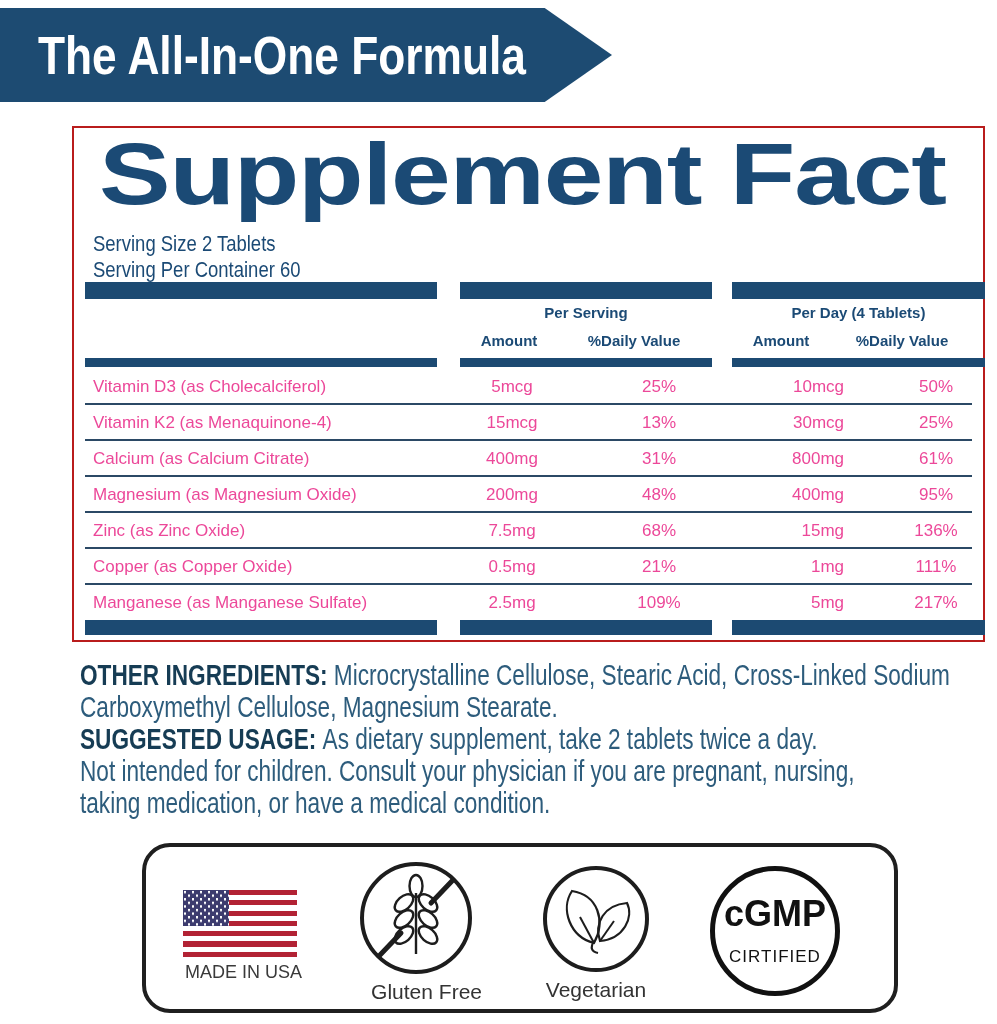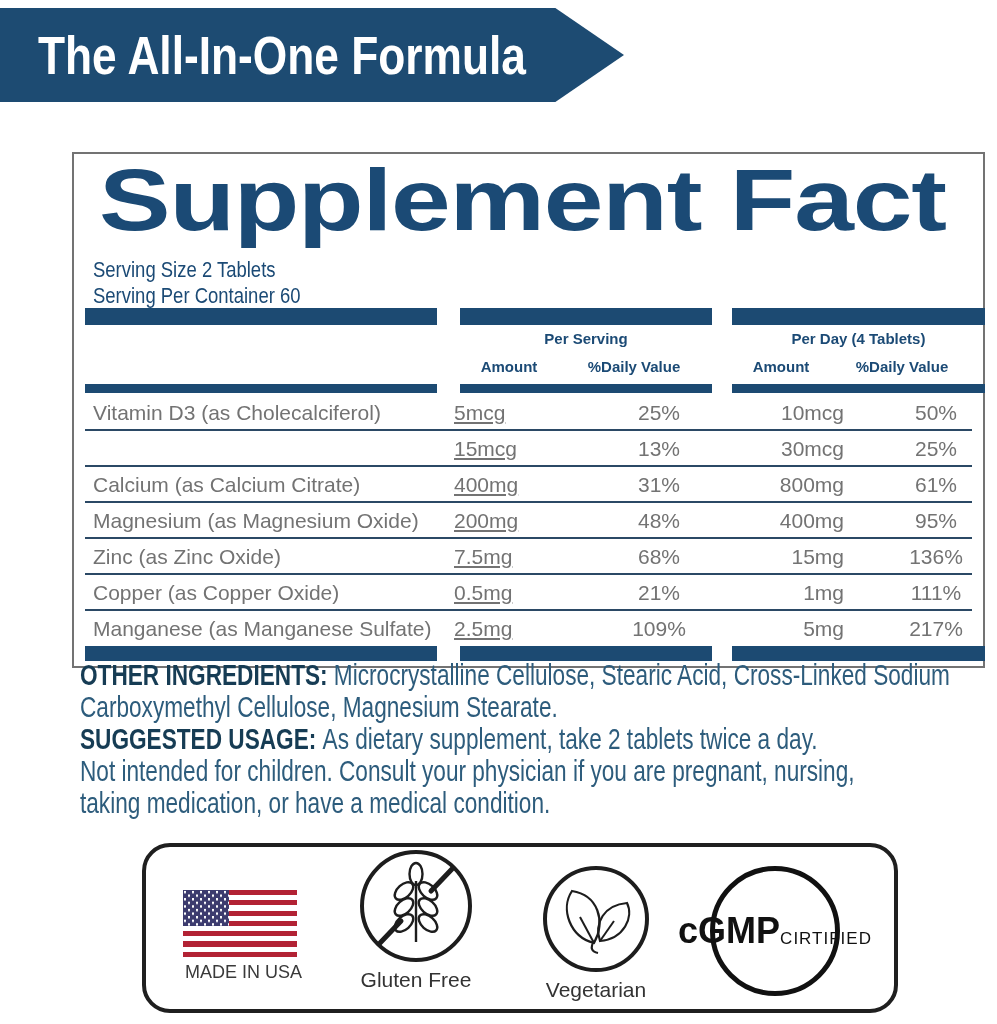--- a/index.html
+++ b/index.html
@@ -1,28 +1,28 @@
 <!DOCTYPE html>
 <html><head>
 <meta charset="utf-8">
 <style>
   html,body{margin:0;padding:0;background:#fff;}
   .page{position:relative;width:997px;height:1024px;background:#fff;overflow:hidden;
         font-family:"Liberation Sans",sans-serif;}
 
   
   .banner{position:absolute;left:0;top:8px;width:612px;height:94px;background:#1d4b72;
-          clip-path:polygon(0 0,89% 0,100% 50%,89% 100%,0 100%);padding-left:12px;}
+          clip-path:polygon(0 0,89% 0,100% 50%,89% 100%,0 100%);}
   .banner-text{position:absolute;left:38px;top:0;height:94px;line-height:94px;
           font-size:54px;font-weight:bold;color:#ffffff;white-space:nowrap;
           transform:scaleX(.82);transform-origin:0 50%;}
 
   
-  .facts{position:absolute;left:72px;top:152px;width:913px;height:516px;background:#fff;
-         border:2px solid #737373;box-sizing:border-box;}
+  .facts{position:absolute;left:72px;top:126px;width:913px;height:516px;background:#fff;
+         border:2px solid #b91c1c;box-sizing:border-box;}
   .facts-title{position:absolute;left:25px;top:2px;font-size:88px;line-height:1;
          font-weight:bold;color:#1b4a75;letter-spacing:-1px;white-space:nowrap;
          transform:scaleX(1.22);transform-origin:0 0;}
   .serving{position:absolute;left:19px;font-size:22px;color:#1b4a75;white-space:nowrap;
          transform:scaleX(.84);transform-origin:0 0;}
   .s1{top:103px}.s2{top:129px}
 
   .bar{position:absolute;background:#1c4a72;}
   .bx1{left:11px;width:352px}.bx2{left:386px;width:252px}.bx3{left:658px;width:253px}
   .bt{top:154px;height:17px}.bm{top:230px;height:9px}.bb{top:492px;height:15px}
@@ -32,23 +32,23 @@
   .hpd{left:658px;width:253px;top:176px;}
   .ham1{left:380px;width:110px;top:204px;}
   .hdv1{left:490px;width:140px;top:204px;}
   .ham2{left:650px;width:114px;top:204px;}
   .hdv2{left:758px;width:140px;top:204px;}
 
   .rows{position:absolute;left:0;top:241px;width:100%;height:252px;}
   .row{position:relative;height:36px;}
   .row:not(:last-child)::after{content:"";position:absolute;left:11px;right:11px;bottom:0;
         border-bottom:2px solid #2b4965;}
-  .cell{position:absolute;top:50%;transform:translateY(-50%);font-size:21px;color:#737373;white-space:nowrap;}
+  .cell{position:absolute;top:50%;transform:translateY(-50%);font-size:17px;color:#ec4899;white-space:nowrap;}
   .cn{left:19px;}
-  .ca1{left:380px;width:116px;text-decoration:underline;}
+  .ca1{left:380px;width:116px;text-align:center;}
   .cd1{left:515px;width:140px;text-align:center;}
   .ca2{left:650px;width:120px;text-align:right;}
   .cd2{left:792px;width:140px;text-align:center;}
 
   
   .paras{position:absolute;left:80px;top:659px;width:910px;font-size:29px;color:#2d5c7c;}
   .pline{height:32px;line-height:32px;white-space:nowrap;transform:scaleX(.78);transform-origin:0 0;}
   .pline b{color:#163c54;font-weight:bold;}
 
   
@@ -56,25 +56,25 @@
         border:4px solid #1f1f1f;border-radius:28px;box-sizing:border-box;background:#fff;}
   .flagwrap{position:absolute;left:32px;top:43px;width:124px;text-align:center;}
   .flag{position:relative;width:114px;height:67px;margin:0 auto;
         background:repeating-linear-gradient(180deg,#b22234 0 5.15px,#ffffff 5.15px 10.3px);}
   .canton{position:absolute;left:0;top:0;width:46px;height:36px;background-color:#3c3b6e;
         background-image:radial-gradient(circle at 2px 2px,#fff 1.1px,transparent 1.5px),
                          radial-gradient(circle at 2px 2px,#fff 1.1px,transparent 1.5px);
         background-size:8px 7.2px,8px 7.2px;background-position:0 0,4px 3.6px;}
   .muas{margin-top:5px;font-size:18px;color:#3a3a3a;white-space:nowrap;margin-left:7px;}
   .badge{position:absolute;width:132px;text-align:center;}
-  .badge-gluten{left:204px;top:0;}
+  .badge-gluten{left:204px;top:12px;text-align:right;}
   .badge-veg{left:384px;top:16px;}
   .badge-label{margin-top:3px;font-size:21px;color:#333333;white-space:nowrap;}
   .cgmp{position:absolute;left:564px;top:19px;width:130px;height:130px;border:5px solid #111;
-        border-radius:50%;box-sizing:border-box;display:flex;flex-direction:row;
+        border-radius:50%;box-sizing:border-box;display:flex;flex-direction:column;
         align-items:center;justify-content:center;background:#fff;}
   .cgmp-title{font-size:36px;font-weight:bold;color:#111;line-height:1.0;}
   .cgmp-sub{font-size:17px;color:#111;letter-spacing:1px;margin-top:15px;}
   svg{display:block;margin:0 auto;}
 </style>
 </head>
 <body>
 
 <div class="page">
 
@@ -104,20 +104,21 @@
 
     <div class="rows">
       <div class="row">
         <span class="cell cn">Vitamin D3 (as Cholecalciferol)</span>
         <span class="cell ca1">5mcg</span>
         <span class="cell cd1">25%</span>
         <span class="cell ca2">10mcg</span>
         <span class="cell cd2">50%</span>
       </div>
       <div class="row">
+        <span class="cell cn">Vitamin K2 (as Menaquinone-4)</span>
         <span class="cell ca1">15mcg</span>
         <span class="cell cd1">13%</span>
         <span class="cell ca2">30mcg</span>
         <span class="cell cd2">25%</span>
       </div>
       <div class="row">
         <span class="cell cn">Calcium (as Calcium Citrate)</span>
         <span class="cell ca1">400mg</span>
         <span class="cell cd1">31%</span>
         <span class="cell ca2">800mg</span>

